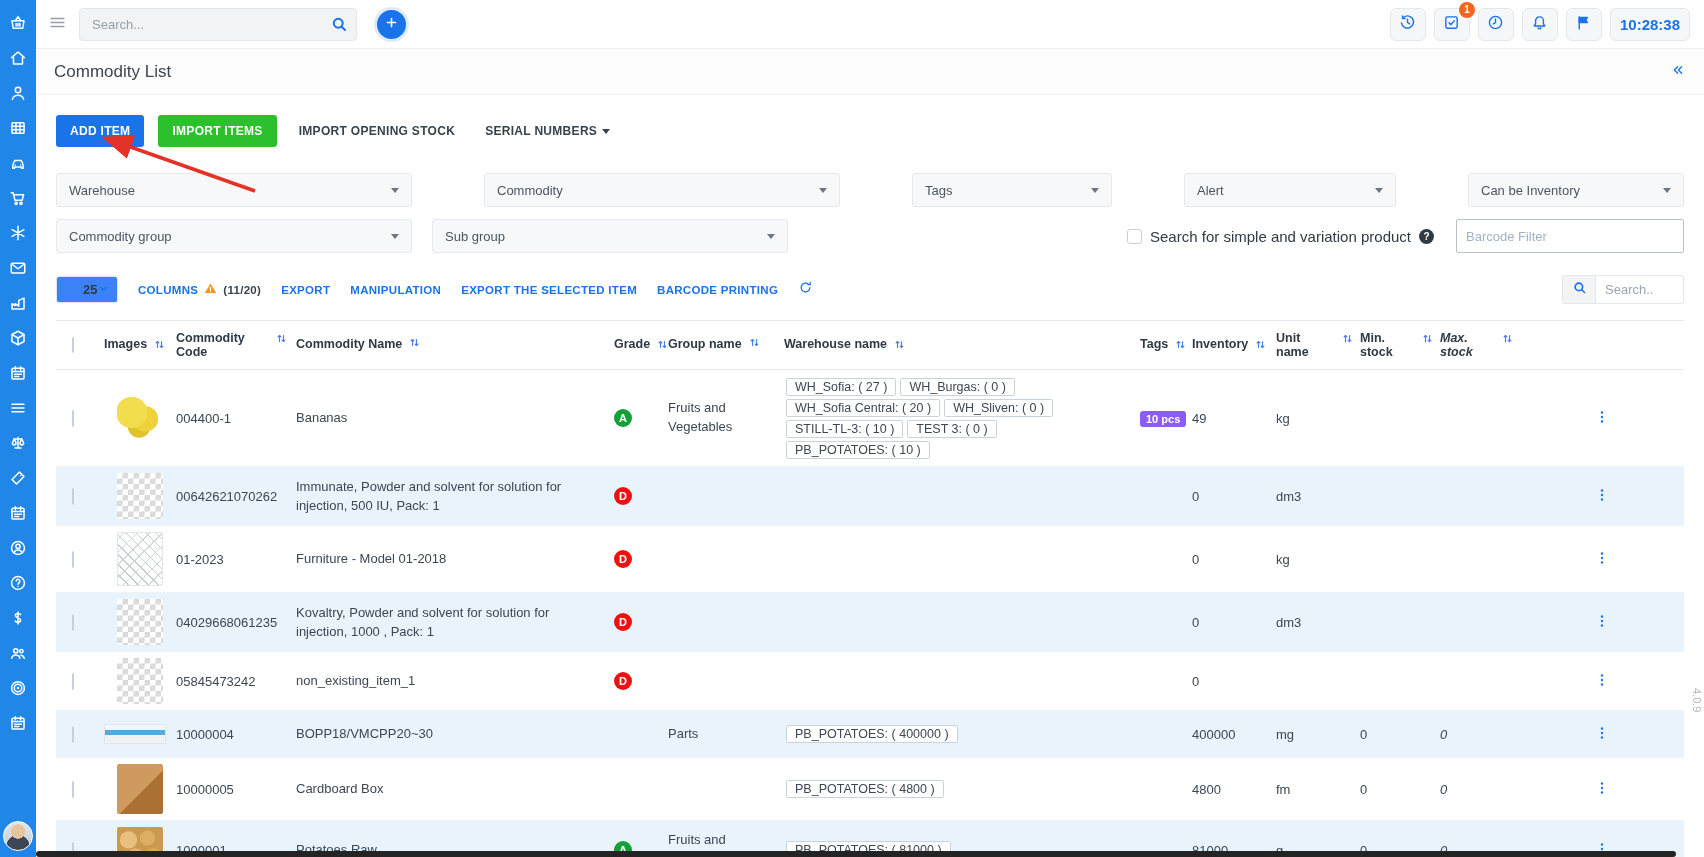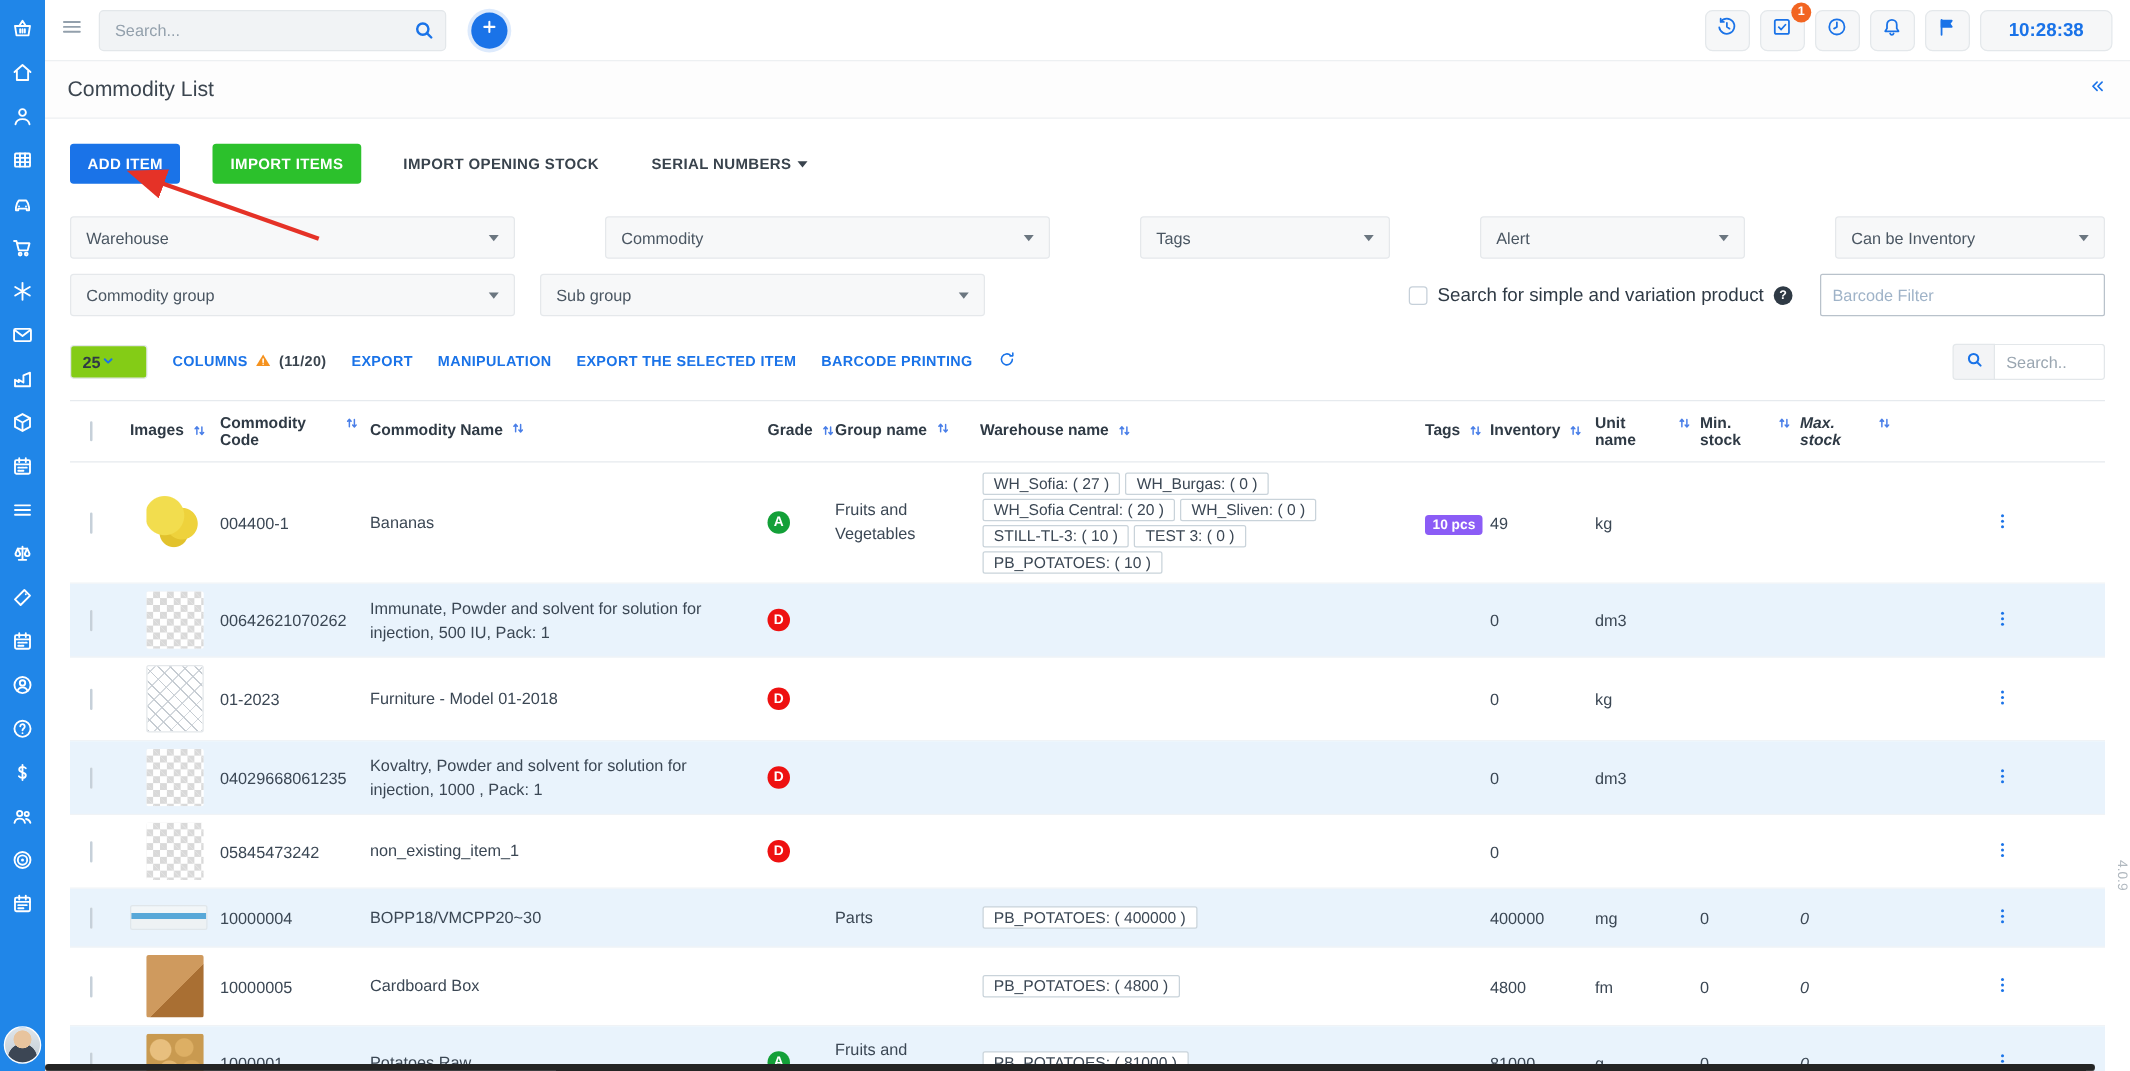--- a/index.html
+++ b/index.html
@@ -32,32 +32,32 @@
     box-shadow:0 0 0 3px rgba(26,115,232,.15); }
   .add-round svg { width:15px; height:15px; stroke-width:2.6; }
   .top-right { margin-left:auto; display:flex; align-items:center; gap:8px; }
   .tool-btn { position:relative; width:36px; height:33px; background:#f6f7f8; border:1px solid #e4e8eb;
     border-radius:6px; color:#1a73e8; display:flex; align-items:center; justify-content:center; cursor:pointer; }
   .tool-btn svg { width:17px; height:17px; }
   .tool-badge { position:absolute; top:-7px; right:-6px; min-width:16px; height:16px; border-radius:50%;
     background:#f26522; color:#fff; font-size:10px; font-weight:700; display:flex; align-items:center;
     justify-content:center; padding:0 3px; }
   .time-box { height:33px; background:#f6f7f8; border:1px solid #e4e8eb; border-radius:6px;
-    color:#1a73e8; font-size:15px; font-weight:600; display:flex; align-items:center; padding:0 22px; }
+    color:#1a73e8; font-size:15px; font-weight:600; display:flex; align-items:center; padding:0 9px; }
 
   
   .page-header { height:47px; border-top:1px solid #edf0f2; border-bottom:1px solid #edf0f2;
     display:flex; align-items:center; padding:0 18px; background:#fdfdfd; }
   .page-title { font-size:17px; color:#3c4650; font-weight:400; }
   .collapse { margin-left:auto; color:#1a73e8; cursor:pointer; }
   .collapse svg { width:16px; height:16px; }
 
   
   .content { padding:12px 20px 0 20px; position:relative; }
-  .actions-row { display:flex; align-items:center; gap:26px; margin-top:8px; }
+  .actions-row { display:flex; align-items:center; gap:14px; margin-top:8px; }
   .btn { font-size:12px; font-weight:700; letter-spacing:.3px; border:none; border-radius:3px;
     padding:9px 14px; cursor:pointer; color:#fff; }
   .btn-blue { background:#1a73e8; }
   .btn-green { background:#2cc12c; }
   .btn-plain { background:none; color:#39434d; padding:9px 8px; display:flex; align-items:center; gap:5px; }
   .caret-down { width:0; height:0; border-left:4px solid transparent; border-right:4px solid transparent;
     border-top:5px solid #39434d; display:inline-block; }
 
   
   .filters1 { display:flex; justify-content:space-between; margin-top:26px; }
@@ -71,22 +71,22 @@
   .checkbox { width:15px; height:15px; border:1.5px solid #c6d0d9; border-radius:3px; background:#fff; cursor:pointer; }
   .chk-label { font-size:15px; color:#2f3a45; }
   .help-dot { width:15px; height:15px; border-radius:50%; background:#2f3a45; color:#fff; font-size:10px;
     font-weight:700; display:flex; align-items:center; justify-content:center; }
   .barcode { width:228px; height:26px; margin-left:22px; border:1px solid #b9c2cb; border-radius:2px;
     padding:16px 9px; font-size:13px; color:#4a5662; outline:none; }
   .barcode::placeholder { color:#9fb3c8; }
 
   
   .controls { display:flex; align-items:center; margin-top:22px; gap:20px; }
-  .psize { width:62px; height:27px; background:#84cc16; border:1px solid #e3e7ea; border-radius:3px;
-    display:flex; align-items:center; padding:0 9px; font-size:13px; font-weight:600; color:#2f3a45; cursor:pointer; }
+  .psize { width:62px; height:27px; background:#3b82f6; border:1px solid #e3e7ea; border-radius:3px;
+    display:flex; align-items:center; padding:0 26px; font-size:13px; font-weight:600; color:#2f3a45; cursor:pointer; }
   .psize svg { margin-left:auto; width:13px; height:13px; color:#1a73e8; stroke-width:3; }
   .ctl-link { font-size:11.5px; font-weight:600; letter-spacing:.3px; color:#1a73e8; cursor:pointer;
     display:flex; align-items:center; gap:5px; }
   .ctl-count { color:#39434d; font-weight:600; font-size:11.5px; }
   .warn svg { width:15px; height:15px; }
   .refresh { color:#1a73e8; cursor:pointer; } .refresh svg { width:15px; height:15px; }
   .tbl-search { margin-left:auto; display:flex; align-items:center; }
   .tbl-search .sbtn { width:34px; height:29px; background:#f3f4f6; border:1px solid #e3e7ea;
     border-radius:3px 0 0 3px; color:#1a73e8; display:flex; align-items:center; justify-content:center; cursor:pointer; }
   .tbl-search .sbtn svg { width:15px; height:15px; stroke-width:2.6; }

